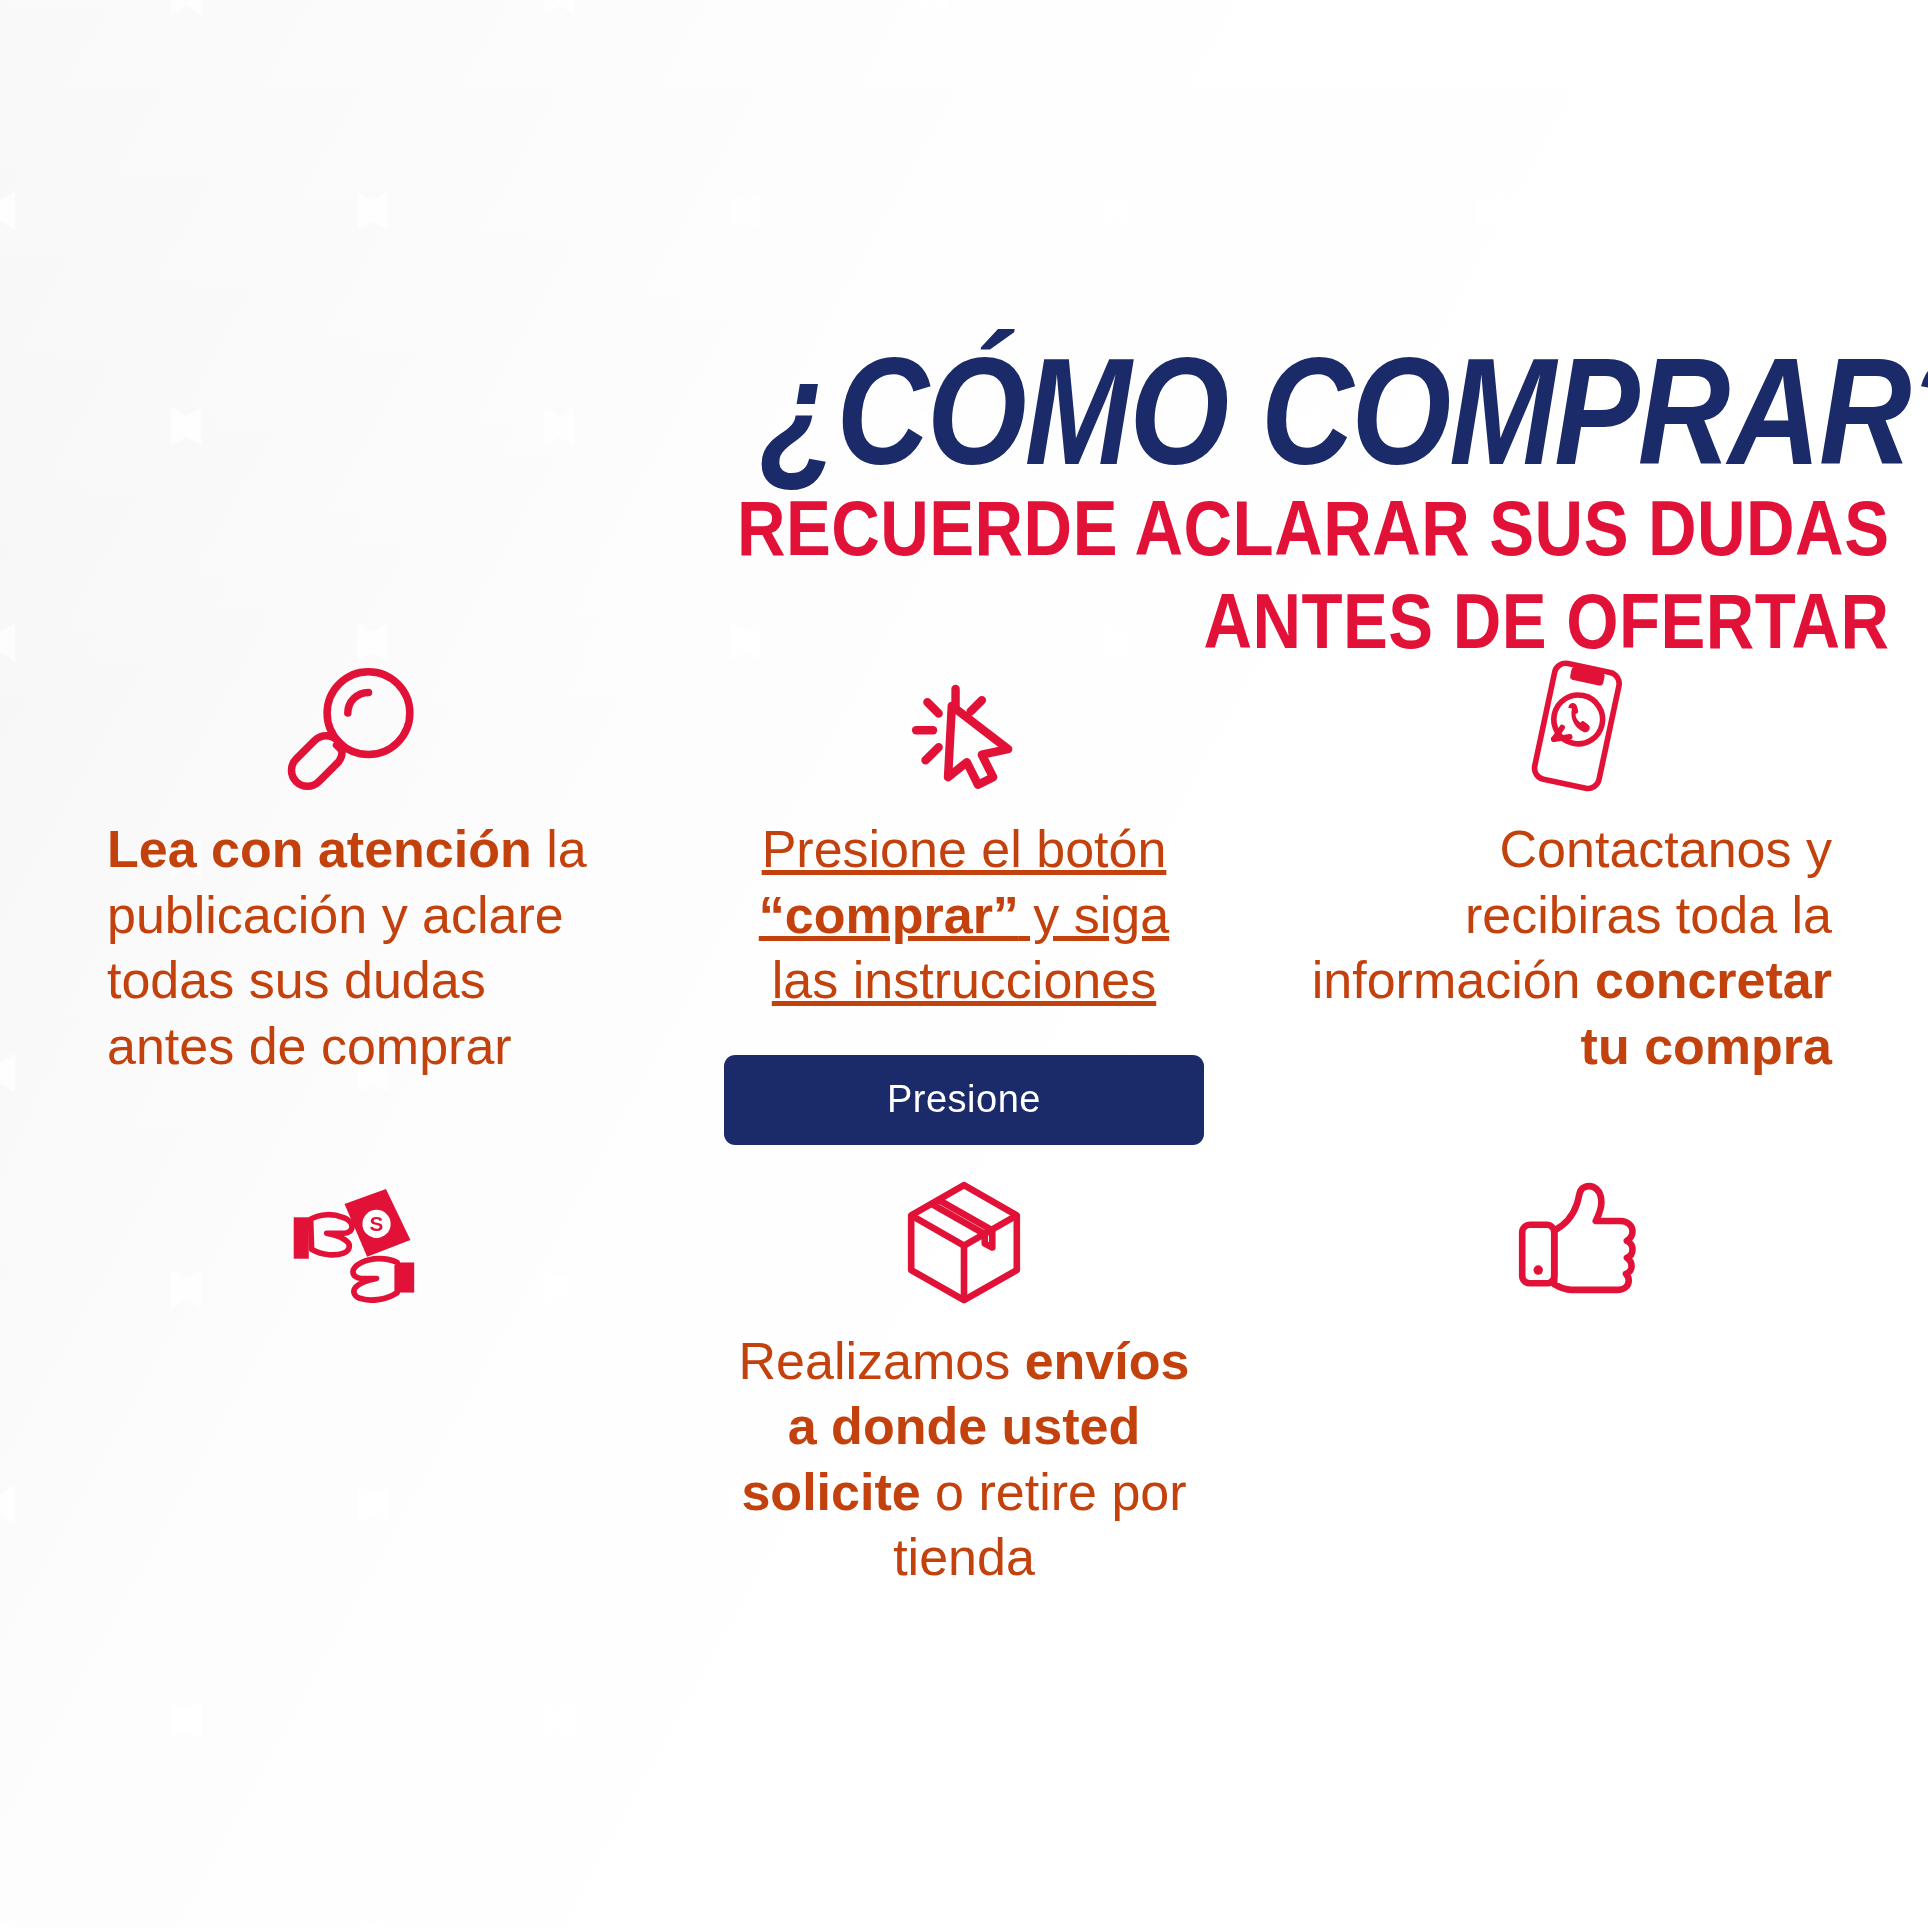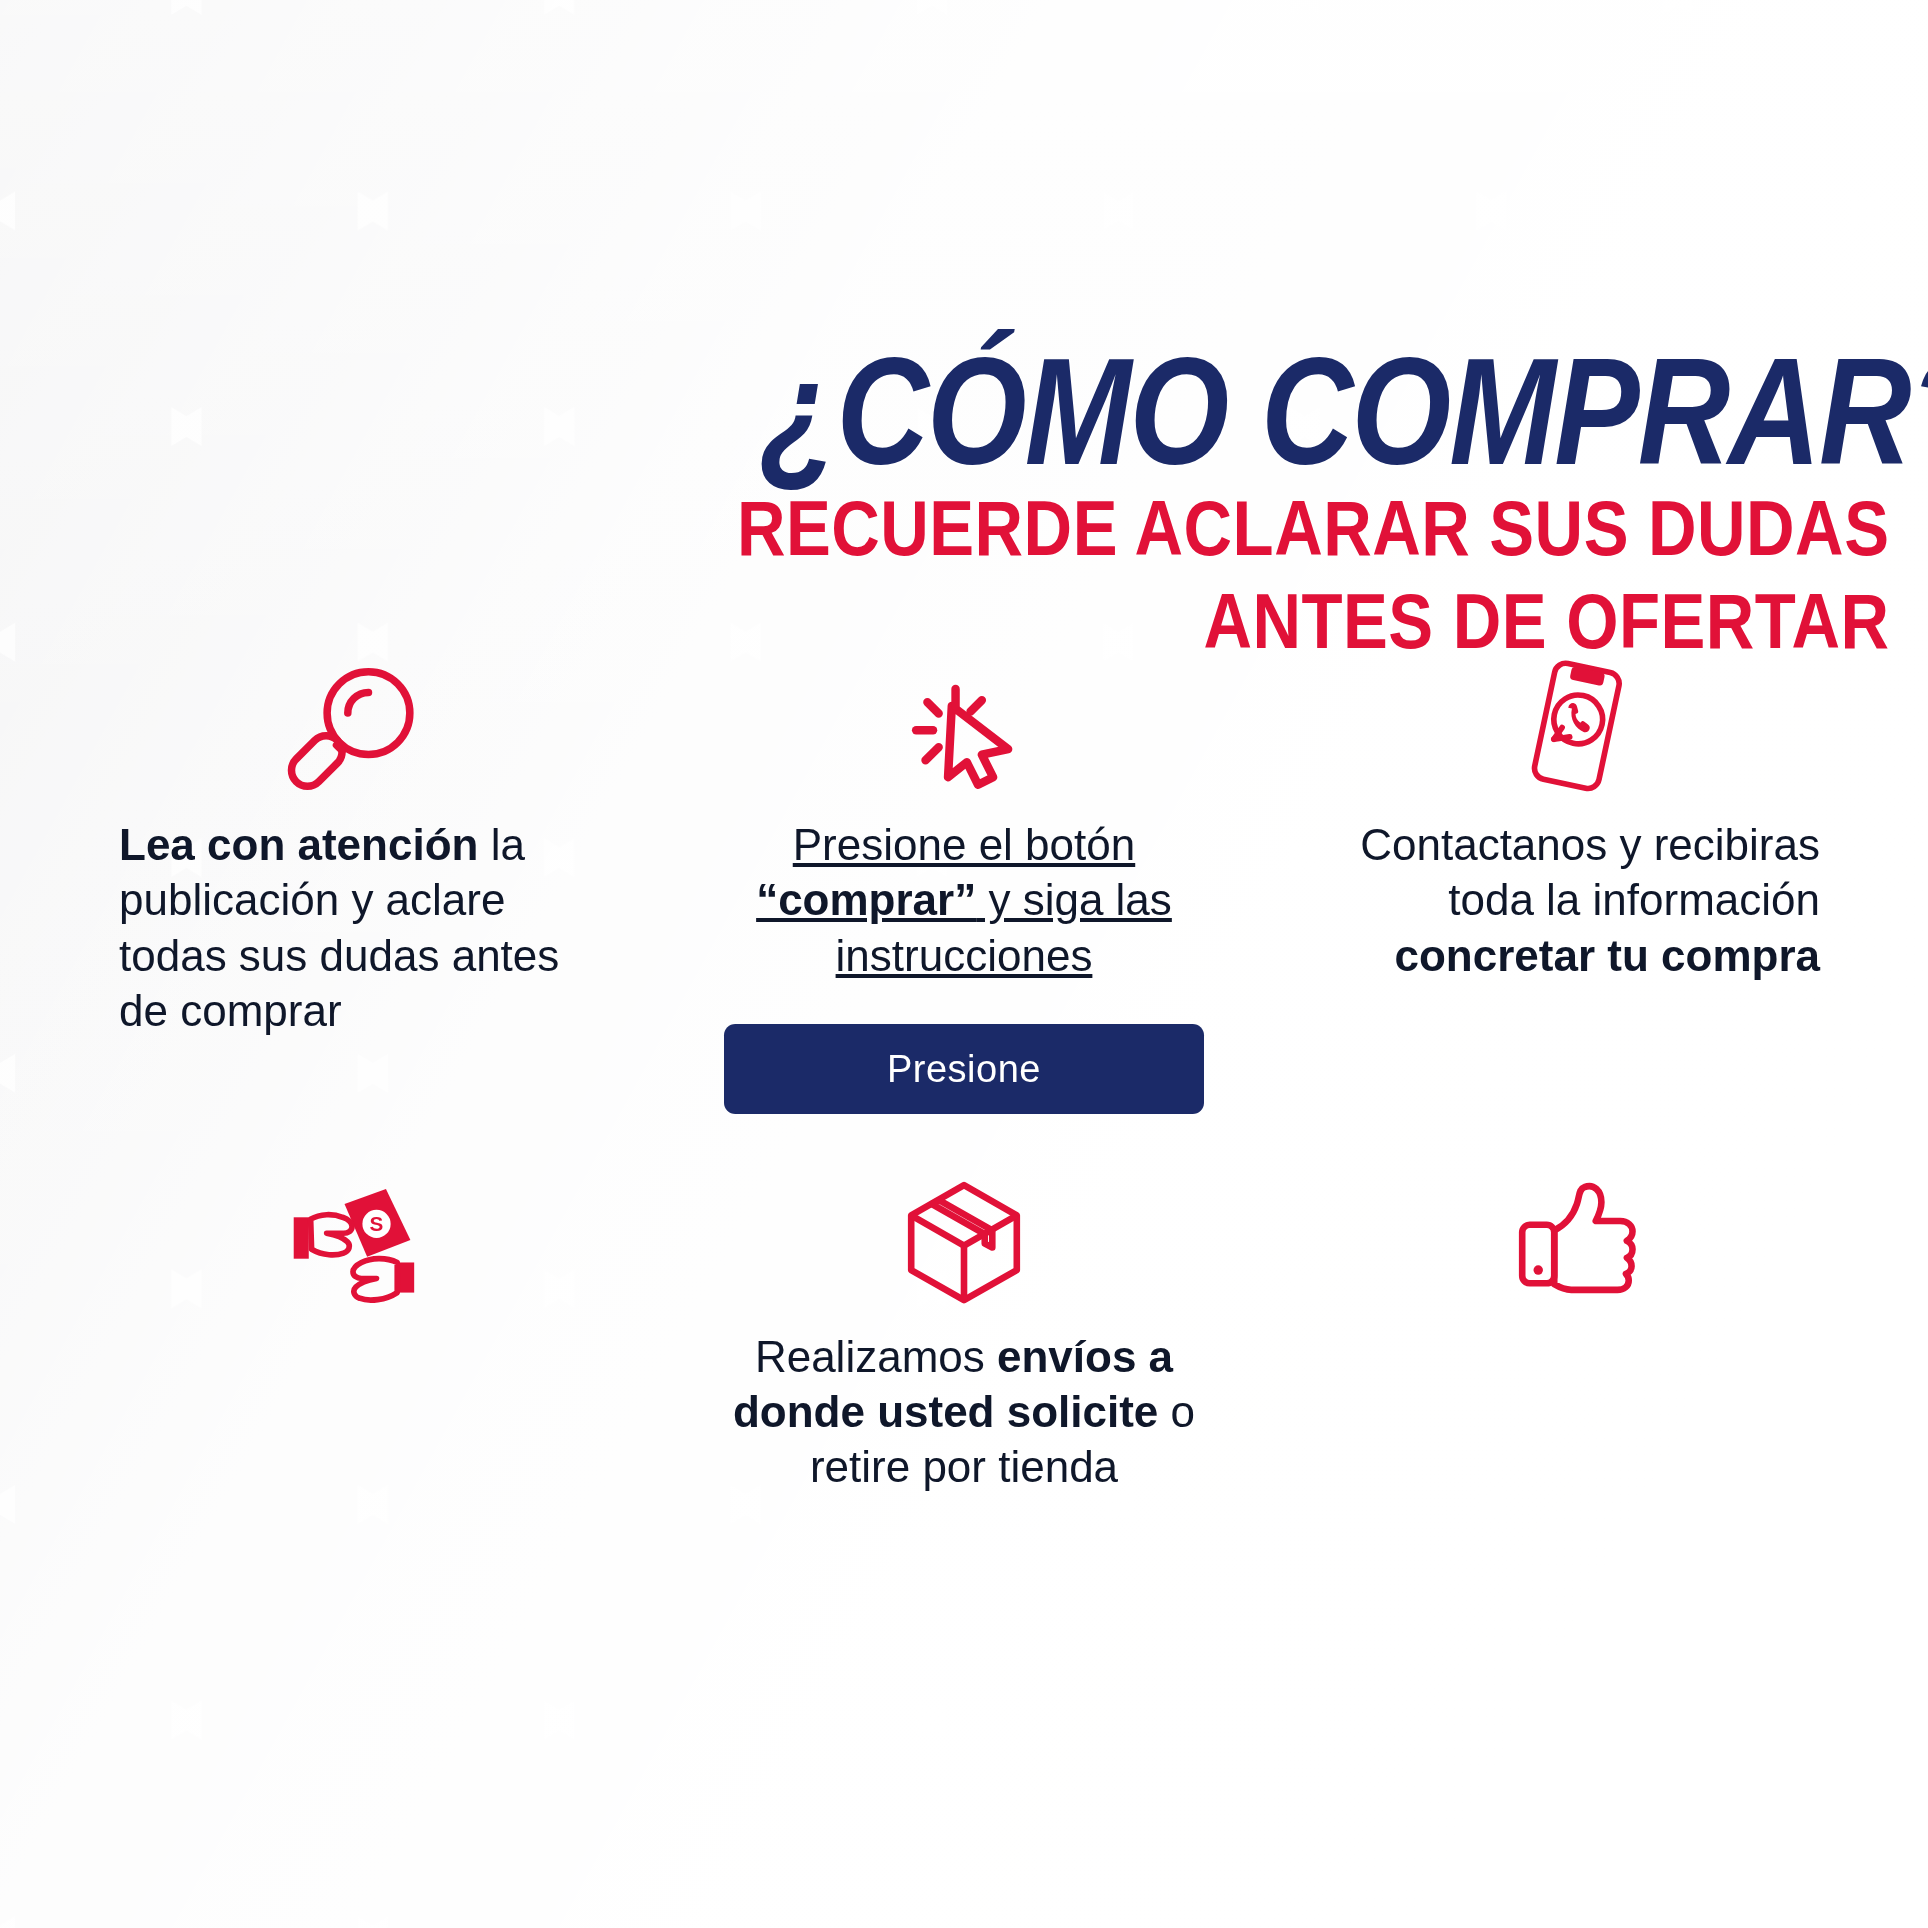--- a/index.html
+++ b/index.html
@@ -89,26 +89,26 @@
   }
 
   .icon-wrap {
     height: 146px;
     display: flex;
     align-items: flex-end;
     justify-content: center;
   }
 
   .step-text {
-    color: #0f172a;
+    color: #c2410c;
     font-family: "Liberation Sans", sans-serif;
-    font-size: 44px;
+    font-size: 52px;
     line-height: 1.26;
     font-weight: 400;
-    margin: 16px;
+    margin: 4px;
     padding: 0 24.5px;
   }
   .step-text b { font-weight: bold; }
   .t-center { text-align: center; }
   .t-left   { text-align: left; }
   .t-right  { text-align: right; }
 
   
   .cell-1 .step-text { padding-left: 56px; padding-right: 32px; margin-top: 21px; }
   .cell-2 .step-text { margin-top: 21px; padding: 0 58px; text-decoration: underline; }

